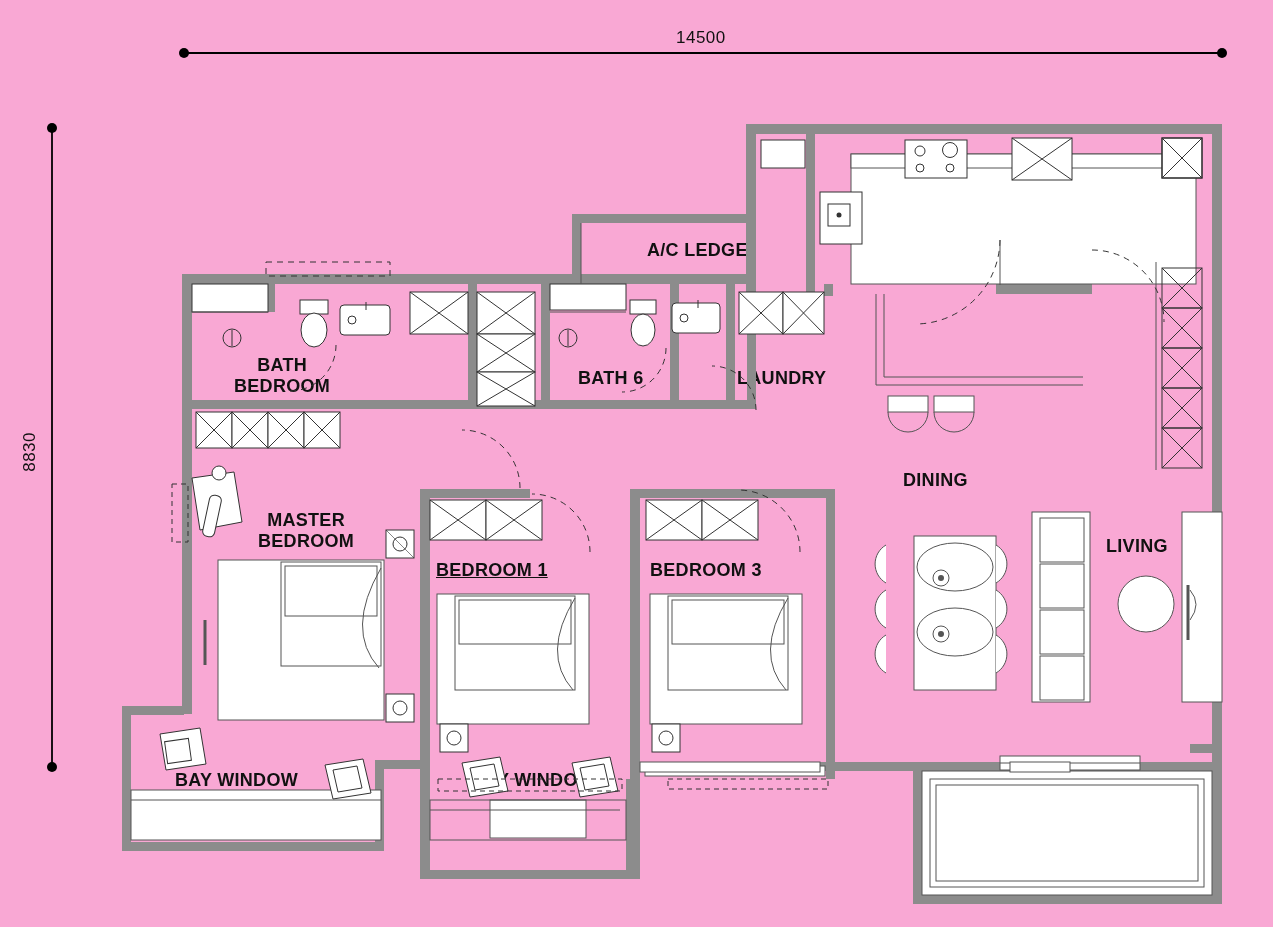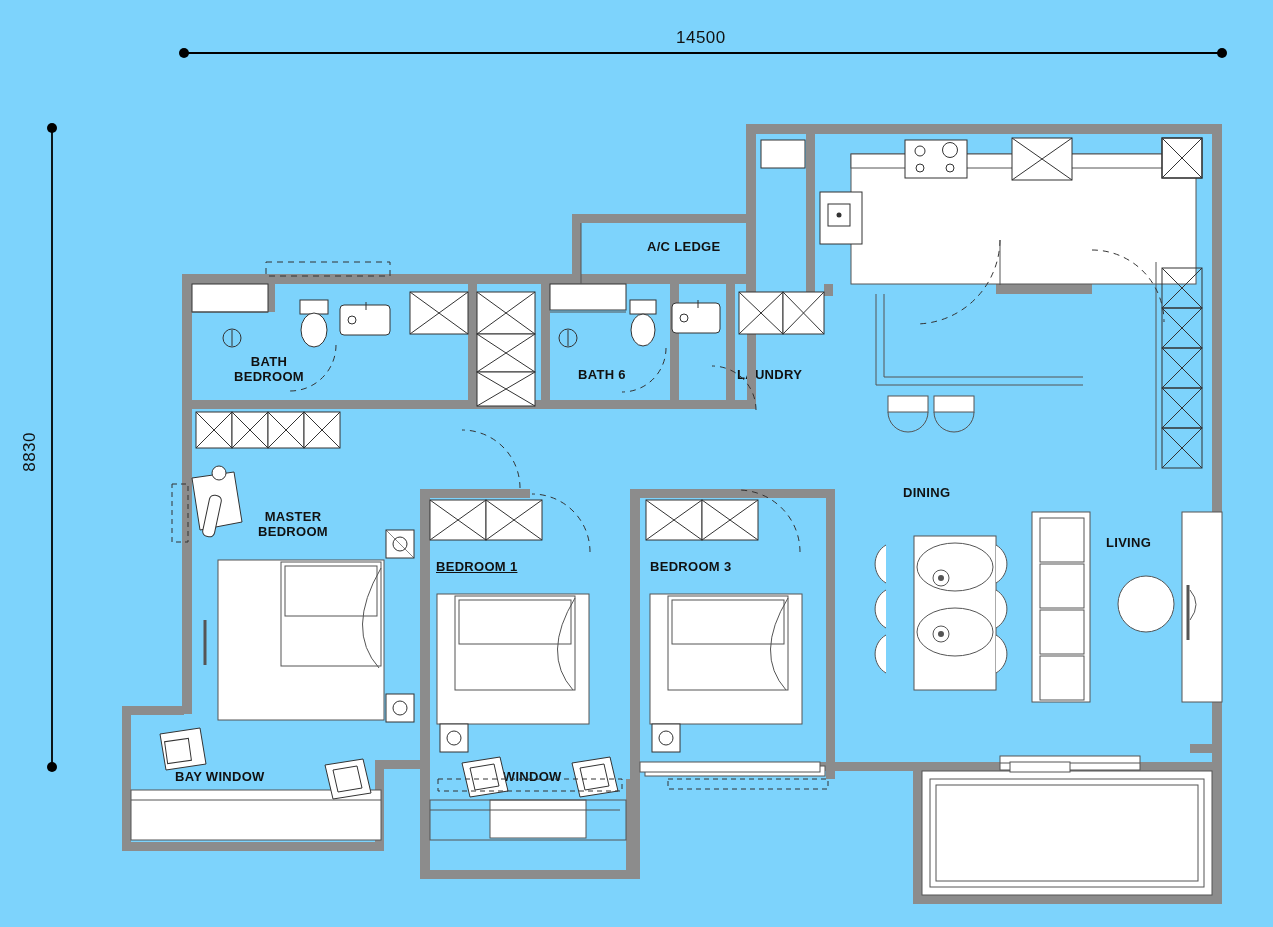--- a/index.html
+++ b/index.html
@@ -7,33 +7,33 @@
     padding: 0;
     background: #ffffff;
   }
   body {
     font-family: "Liberation Sans", sans-serif;
   }
   #canvas {
     position: relative;
     width: 1273px;
     height: 927px;
-    background: #7dd3fc;
+    background: #f9a8d4;
     overflow: hidden;
   }
   .dim-label {
     position: absolute;
     font-size: 17px;
     color: #111;
     font-family: "Liberation Sans", sans-serif;
     letter-spacing: 0.5px;
   }
   .room-label {
     position: absolute;
-    font-size: 13px;
+    font-size: 18px;
     font-weight: bold;
     color: #111;
     font-family: "Liberation Sans", sans-serif;
     letter-spacing: 0.3px;
     line-height: 1.15;
     white-space: pre-line;
     text-align: center;
   }
   svg.plan {
     position: absolute;
@@ -49,21 +49,21 @@
   <div class="dim-label" style="left:676px; top:28px;">14500</div>
   <div class="dim-label" style="left:20px; top:432px; transform: rotate(180deg); transform-origin: center; writing-mode: vertical-rl;">8830</div>
 
   <div class="room-label" style="left:647px; top:240px;">A/C LEDGE</div>
   <div class="room-label" style="left:902px; top:224px;">KITCHEN</div>
   <div class="room-label" style="left:1106px; top:186px;">FOYER</div>
   <div class="room-label" style="left:234px; top:355px;">BATH
 BEDROOM</div>
   <div class="room-label" style="left:578px; top:368px;">BATH 6</div>
   <div class="room-label" style="left:737px; top:368px;">LAUNDRY</div>
-  <div class="room-label" style="left:903px; top:470px;margin-top:16px;">DINING</div>
+  <div class="room-label" style="left:903px; top:470px;">DINING</div>
   <div class="room-label" style="left:258px; top:510px;">MASTER
 BEDROOM</div>
   <div class="room-label" style="left:436px; top:560px;text-decoration:underline;">BEDROOM 1</div>
   <div class="room-label" style="left:650px; top:560px;">BEDROOM 3</div>
   <div class="room-label" style="left:1106px; top:536px;">LIVING</div>
   <div class="room-label" style="left:175px; top:770px;">BAY WINDOW</div>
   <div class="room-label" style="left:472px; top:770px;">BAY WINDOW</div>
   <div class="room-label" style="left:1022px; top:820px;">BALCONY</div>
 
   <svg class="plan" width="1273" height="927" viewBox="0 0 1273 927">

